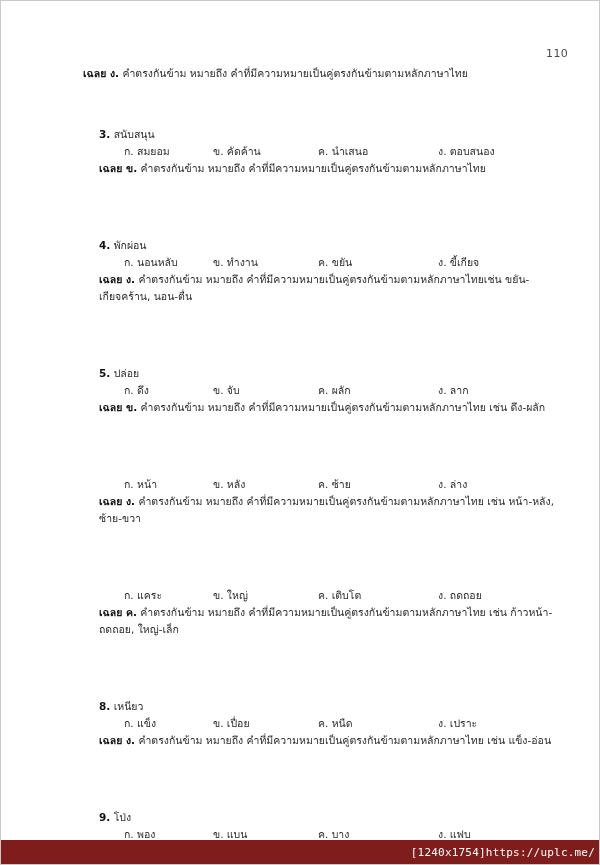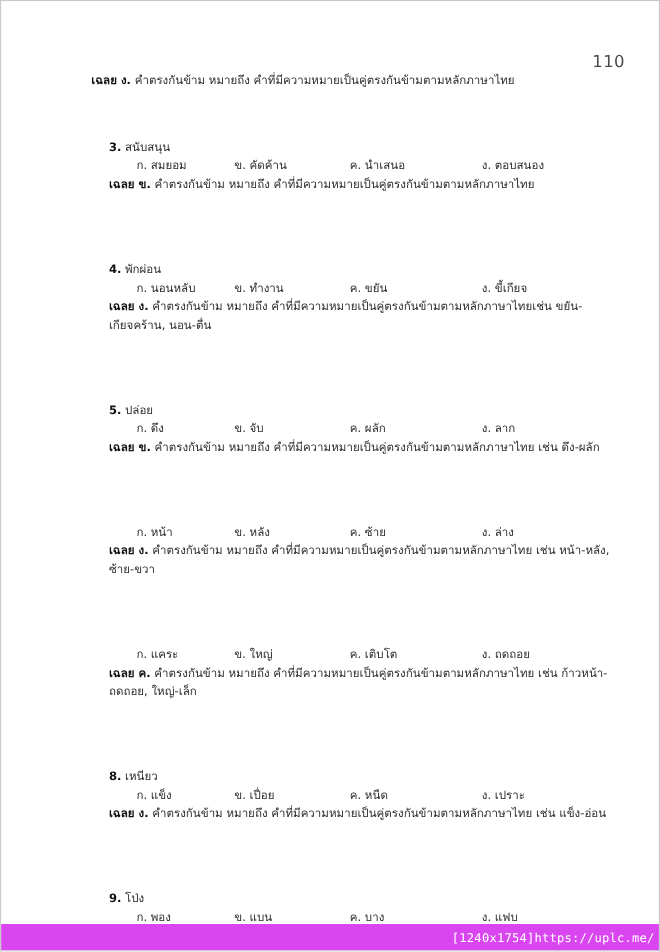--- a/index.html
+++ b/index.html
@@ -21,21 +21,21 @@
     height: 865px;
     background: #ffffff;
     border: 1px solid #c9c9c9;
     overflow: hidden;
   }
 
   .page-number {
     position: absolute;
     top: 46px;
     right: 31px;
-    font-size: 15px;
+    font-size: 11px;
     color: #4a4a4a;
     letter-spacing: 0.3px;
   }
 
   .content {
     position: absolute;
     top: 64px;
     left: 82px;
     right: 28px;
   }
@@ -87,21 +87,21 @@
   .choice-d { width: auto; }
   .space-before-q { height: 28px; }
 
   
   .watermark-bar {
     position: absolute;
     left: 0;
     bottom: 0;
     width: 600px;
     height: 24px;
-    background: #d946ef;
+    background: #7f1d1d;
     display: flex;
     align-items: center;
     justify-content: flex-end;
   }
   .watermark-text {
     color: #ffffff;
     font-family: "DejaVu Sans Mono", "Liberation Mono", monospace;
     font-size: 11px;
     letter-spacing: 0.2px;
     padding-right: 6px;

